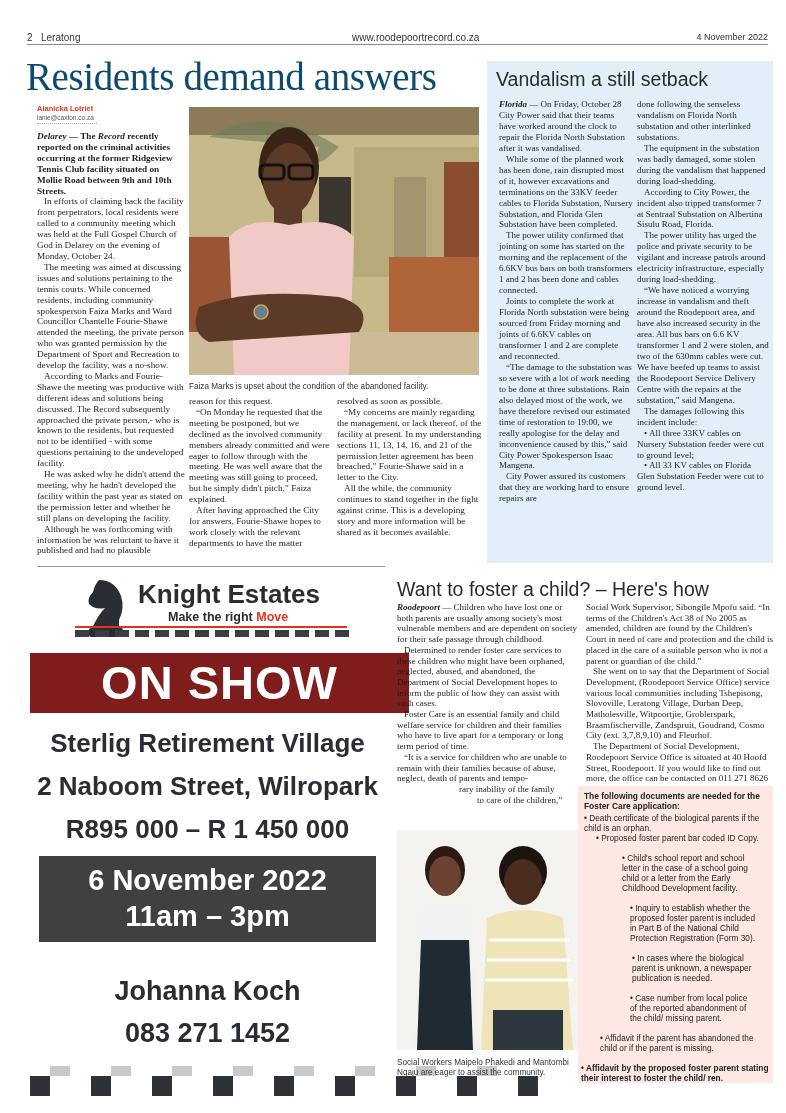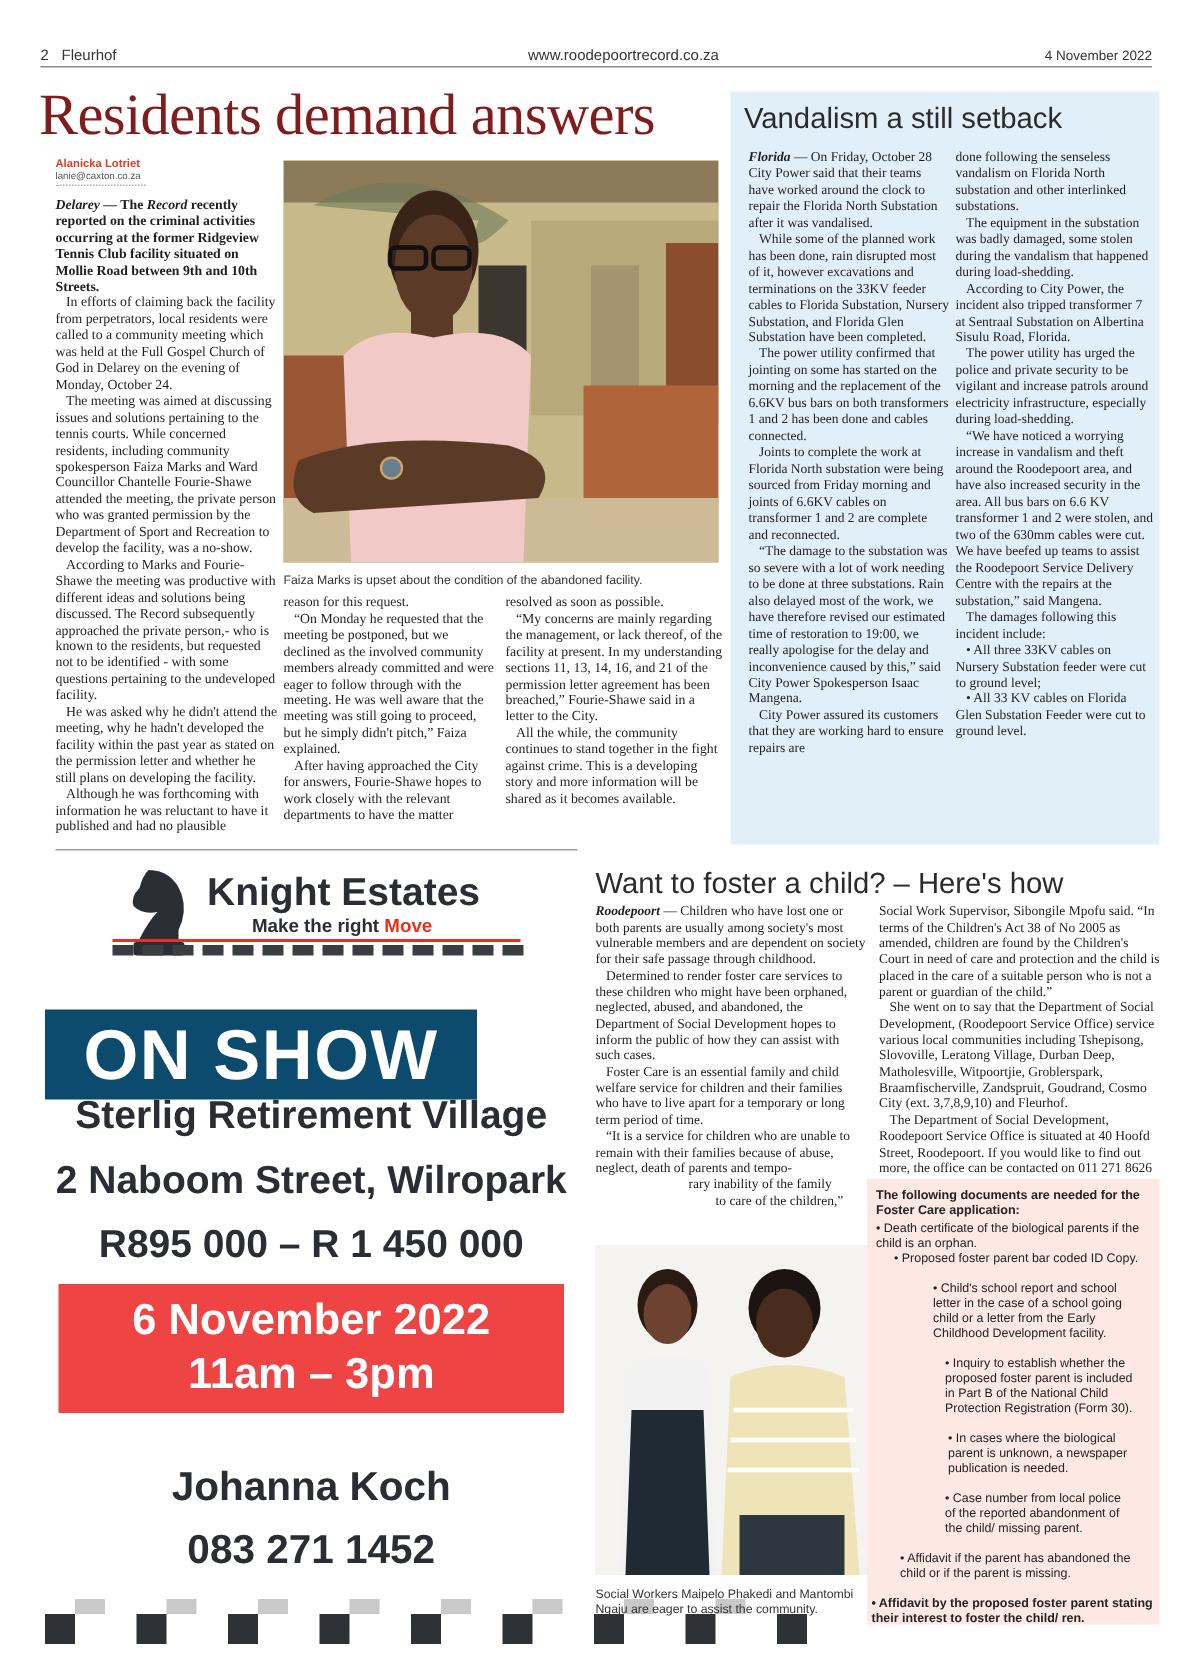--- a/index.html
+++ b/index.html
@@ -8,21 +8,21 @@
 
   .abs { position: absolute; }
 
   
   .hdr { position: absolute; left: 27px; top: 30px; width: 741px; height: 15px; border-bottom: 1px solid #8a8a8a; font-family: "Liberation Sans", sans-serif; font-size: 10px; color: #333; }
   .hdr .pg { position: absolute; left: 0; top: 2px; }
   .hdr .sec { position: absolute; left: 14px; top: 2px; }
   .hdr .url { position: absolute; left: 325px; top: 2px; }
   .hdr .date { position: absolute; right: 0; top: 2px; font-size: 9px; }
 
-  .headline { position: absolute; left: 26px; top: 54px; font-family: "Liberation Serif", serif; font-size: 39px; color: #7f1d1d; letter-spacing: -0.4px; white-space: nowrap; }
+  .headline { position: absolute; left: 26px; top: 54px; font-family: "Liberation Serif", serif; font-size: 39px; color: #0c4a6e; letter-spacing: -0.4px; white-space: nowrap; }
 
   .byline { position: absolute; left: 37px; top: 104px; font-family: "Liberation Sans", sans-serif; }
   .byline .name { font-size: 7.5px; font-weight: bold; color: #e23a1f; display: block; }
   .byline .mail { font-size: 6.5px; color: #555; display: block; margin-top: 1px; padding-bottom: 2px; border-bottom: 1px dotted #aaa; width: 60px; }
 
   .col { position: absolute; font-size: 9.2px; line-height: 10.9px; text-align: left; color: #1f1f1f; }
   .col p { text-indent: 7px; }
   .col p.lead { text-indent: 0; font-weight: bold; }
   .col p.lead i { font-weight: bold; }
   .col p.nolead { text-indent: 0; }
@@ -36,23 +36,23 @@
   .sidebox { position: absolute; left: 487px; top: 61px; width: 286px; height: 502px; background: #e1f0f8; }
   .sidebox .st { position: absolute; left: 9px; top: 7px; font-family: "Liberation Sans", sans-serif; font-size: 19.5px; color: #2b2b2b; white-space: nowrap; }
   .sidebox .col { font-size: 9px; line-height: 10.95px; }
 
   
   .ad { position: absolute; left: 30px; top: 576px; width: 355px; height: 537px; }
   .ad .brand-title { position: absolute; left: 108px; top: 3px; font-family: "Liberation Sans", sans-serif; font-weight: bold; font-size: 26px; color: #2a2d33; white-space: nowrap; }
   .ad .brand-tag { position: absolute; left: 138px; top: 34px; font-family: "Liberation Sans", sans-serif; font-weight: bold; font-size: 12.5px; color: #2a2d33; white-space: nowrap; }
   .ad .brand-tag .mv { color: #e8311d; }
   .ad .redline { position: absolute; left: 45px; top: 50px; width: 272px; height: 2px; background: #e8311d; }
-  .ad .show { position: absolute; left: 0; top: 77px; width: 288px; height: 60px; background: #0c4a6e; color: #fff; font-family: "Liberation Sans", sans-serif; font-weight: bold; font-size: 47px; text-align: center; line-height: 60px; letter-spacing: 1px; margin-top: 20px; }
+  .ad .show { position: absolute; left: 0; top: 77px; width: 379px; height: 60px; background: #7f1d1d; color: #fff; font-family: "Liberation Sans", sans-serif; font-weight: bold; font-size: 47px; text-align: center; line-height: 60px; letter-spacing: 1px; }
   .ad .line { position: absolute; left: 0; width: 355px; text-align: center; font-family: "Liberation Sans", sans-serif; font-weight: bold; color: #2a2d33; white-space: nowrap; }
-  .ad .datebox { position: absolute; left: 9px; top: 280px; width: 337px; height: 86px; background: #ef4444; color: #fff; font-family: "Liberation Sans", sans-serif; font-weight: bold; text-align: center; }
+  .ad .datebox { position: absolute; left: 9px; top: 280px; width: 337px; height: 86px; background: #404040; color: #fff; font-family: "Liberation Sans", sans-serif; font-weight: bold; text-align: center; }
   .ad .datebox .d1 { font-size: 29px; line-height: 36px; margin-top: 6px; }
   .ad .datebox .d2 { font-size: 29px; line-height: 36px; }
 
   .checker { position: absolute; display: flex; }
   .checker .sq { width: 20px; height: 10px; }
 
   
   .foster-title { position: absolute; left: 397px; top: 578px; font-family: "Liberation Sans", sans-serif; font-size: 19.5px; color: #2b2b2b; white-space: nowrap; }
   .col.f { font-size: 9px; line-height: 10.7px; }
 
@@ -60,21 +60,21 @@
 
   .docbox { position: absolute; left: 578px; top: 786px; width: 195px; height: 297px; background: #fde8e4; font-family: "Liberation Sans", sans-serif; font-size: 8.3px; line-height: 10px; color: #232323; }
   .docbox .dh { position: absolute; left: 6px; top: 5px; font-weight: bold; font-size: 8.4px; line-height: 10px; }
   .docbox .it { position: absolute; }
 </style>
 </head>
 <body>
 
 <div class="hdr">
   <span class="pg">2</span>
-  <span class="sec">Fleurhof</span>
+  <span class="sec">Leratong</span>
   <span class="url">www.roodepoortrecord.co.za</span>
   <span class="date">4 November 2022</span>
 </div>
 
 <div class="headline">Residents demand answers</div>
 
 <div class="byline">
   <span class="name">Alanicka Lotriet</span>
   <span class="mail">lanie@caxton.co.za</span>
 </div>

